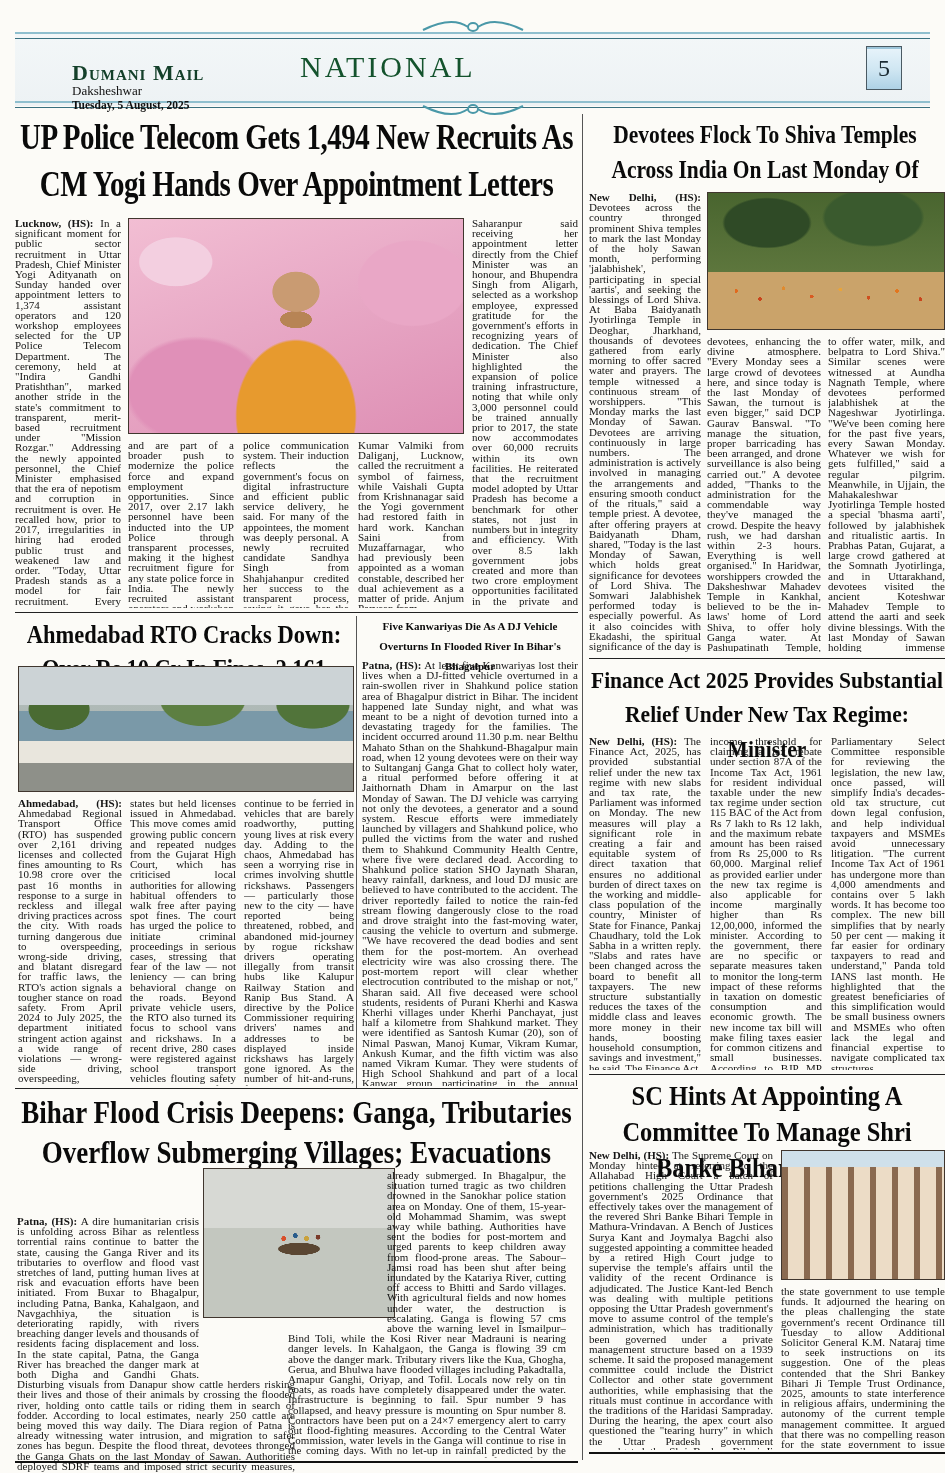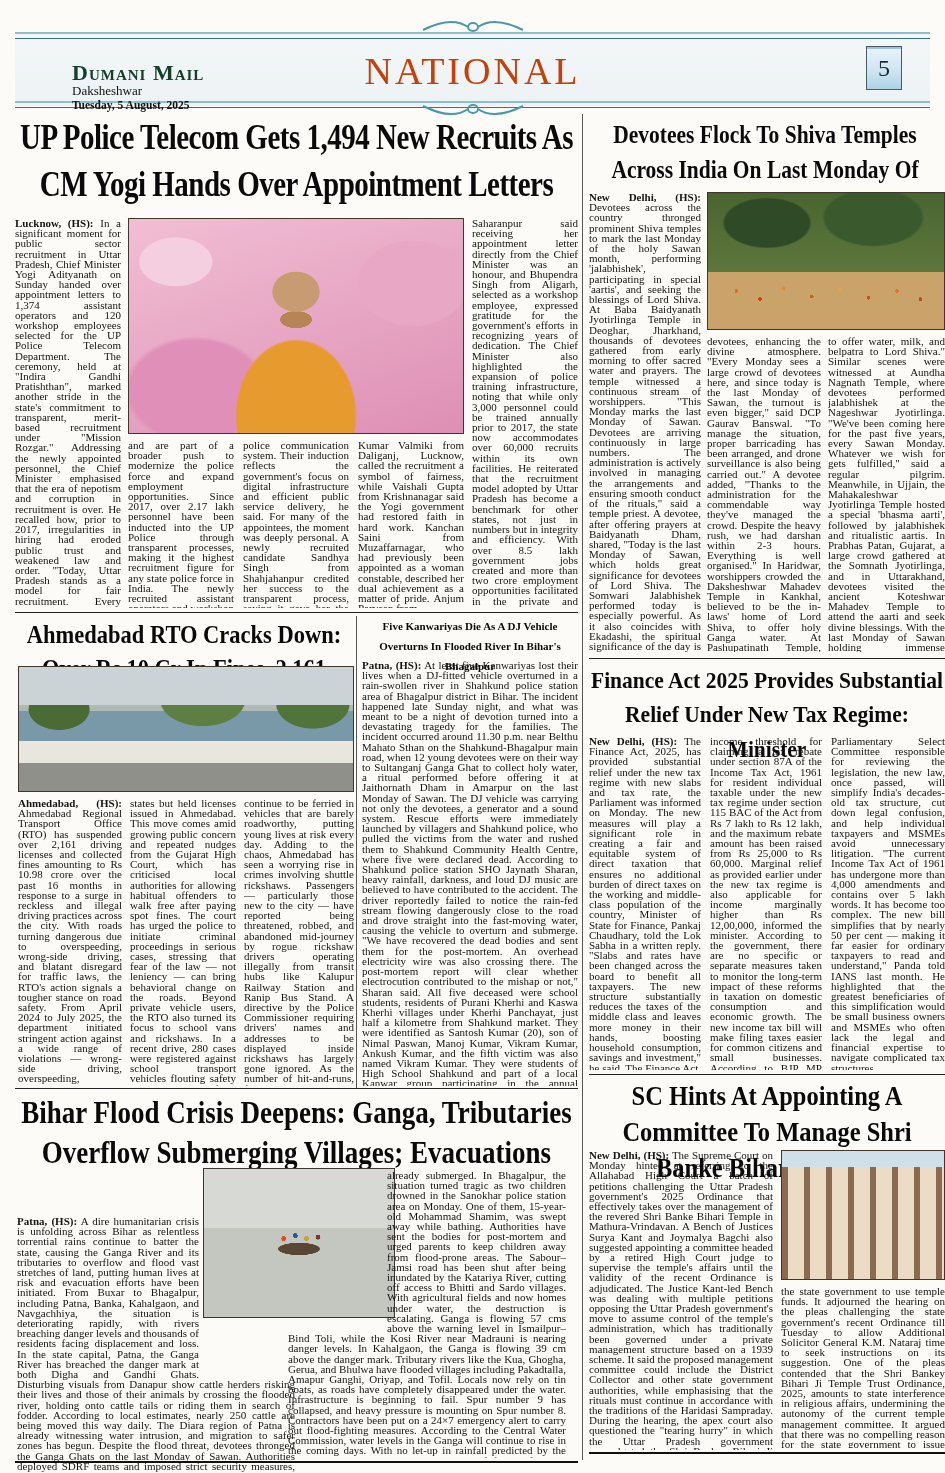--- a/index.html
+++ b/index.html
@@ -5,21 +5,21 @@
   html,body{margin:0;padding:0;background:#e9e7e0;}
   .page{position:relative;width:945px;height:1473px;margin:0 auto;background:#fcfbf7;
         font-family:"Liberation Serif","DejaVu Serif",serif;color:#141414;overflow:hidden;}
   .abs{position:absolute;}
   
   .hdr-band{background:linear-gradient(#f3f7f8,#edf2f4);}
   .rule-d{height:4px;border-top:2px solid #8fbfce;border-bottom:1px solid #39707f;}
   .paper-name{font-variant:small-caps;font-weight:bold;font-size:22px;letter-spacing:1px;color:#14402a;line-height:1;margin-top:16px;}
   .paper-city{font-size:13px;color:#111;line-height:1.15;}
   .paper-date{font-size:11.5px;font-weight:bold;color:#111;}
-  .section-title{font-size:38px;letter-spacing:3px;color:#c2410c;text-align:center;line-height:1;}
+  .section-title{font-size:30px;letter-spacing:3px;color:#14532d;text-align:left;line-height:1;}
   .pagebox{width:34px;height:42px;border:1px solid #4a5a63;background:linear-gradient(#e8f4fb 0%,#cfe6f2 55%,#aed2e6 100%);
            display:flex;align-items:center;justify-content:center;font-size:24px;color:#1b2b33;box-shadow:inset 0 2px 0 #9cc5da;}
   .orn{display:block;}
   
   .hl{font-weight:bold;color:#0a0a0a;text-align:center;transform-origin:50% 0;}
   .hl-a{font-size:29px;line-height:38px;letter-spacing:-0.5px;transform:scaleY(1.22);}
   .hl-dev{font-size:21.5px;line-height:30px;transform:scaleY(1.15);}
   .hl-rto{font-size:22.5px;line-height:31px;transform:scaleY(1.12);}
   .hl-kan{font-size:11px;line-height:20px;}
   .hl-fin{font-size:21.5px;line-height:31px;transform:scaleY(1.12);}

